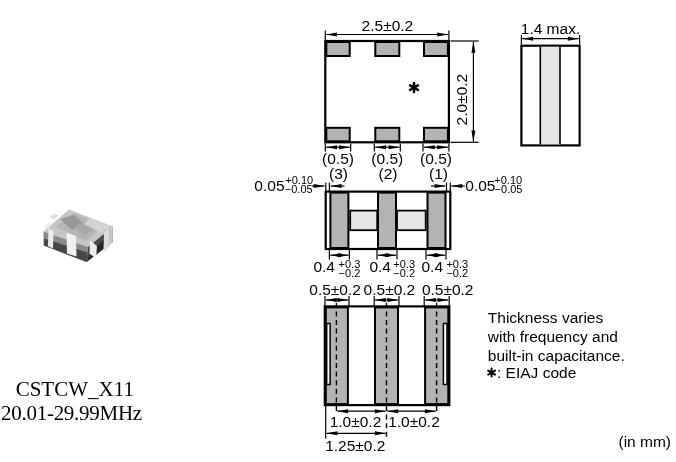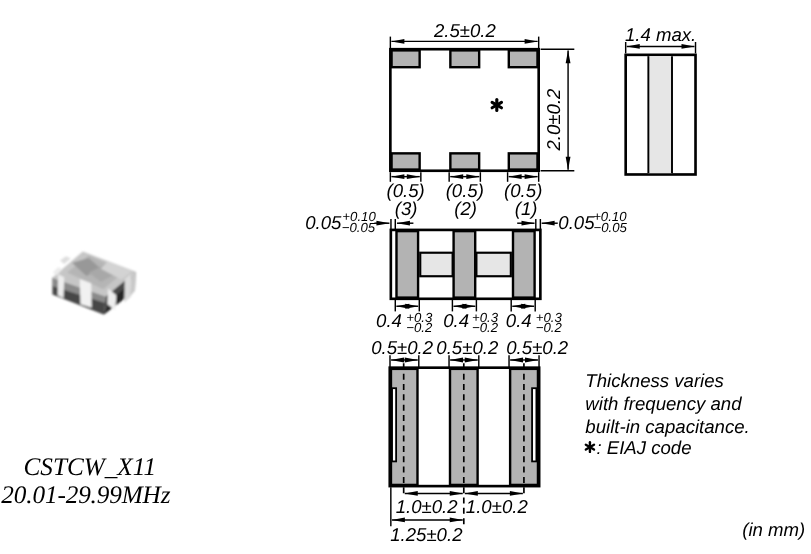--- a/index.html
+++ b/index.html
@@ -1,16 +1,16 @@
 <!DOCTYPE html>
 <html><head>
 <meta charset="utf-8">
 <style>
 html,body{margin:0;padding:0;background:#fff;}
-#page{position:relative;width:676px;height:462px;background:#fff;overflow:hidden;font-style:italic;}
+#page{position:relative;width:676px;height:462px;background:#fff;overflow:hidden;}
 text{font-family:"Liberation Sans",sans-serif;fill:#000;}
 .serif{font-family:"Liberation Serif",serif !important;}
 .d{font-size:15.5px;}
 .t{font-size:11px;}
 </style>
 </head>
 <body>
 <div id="page">
 <svg width="676" height="462" viewBox="0 0 676 462" xmlns="http://www.w3.org/2000/svg">
 <defs>

